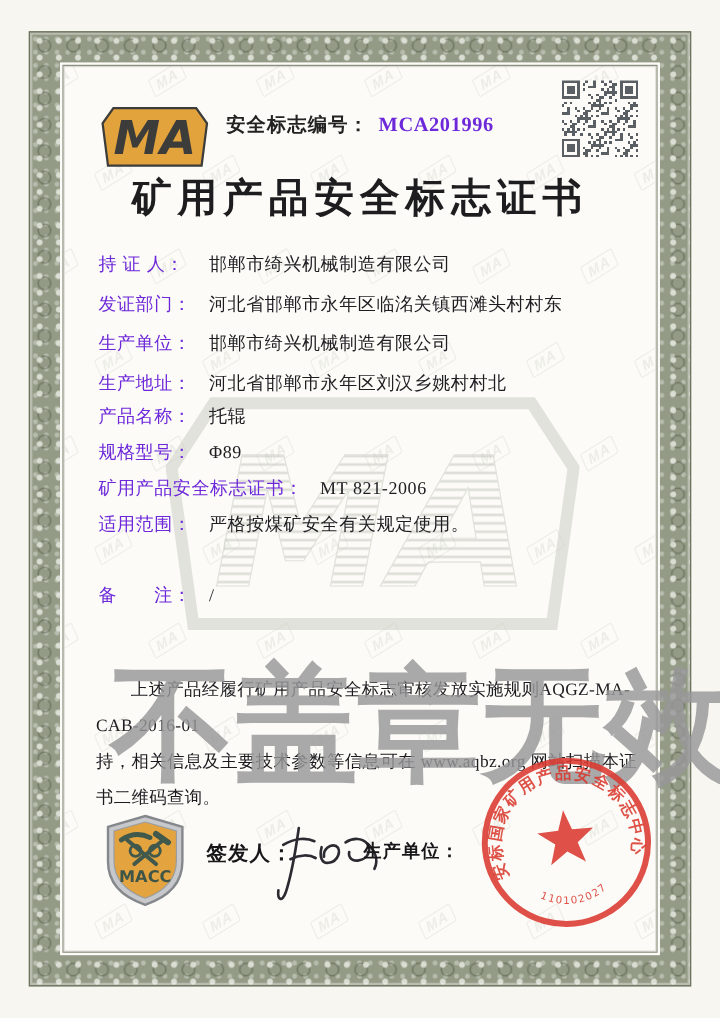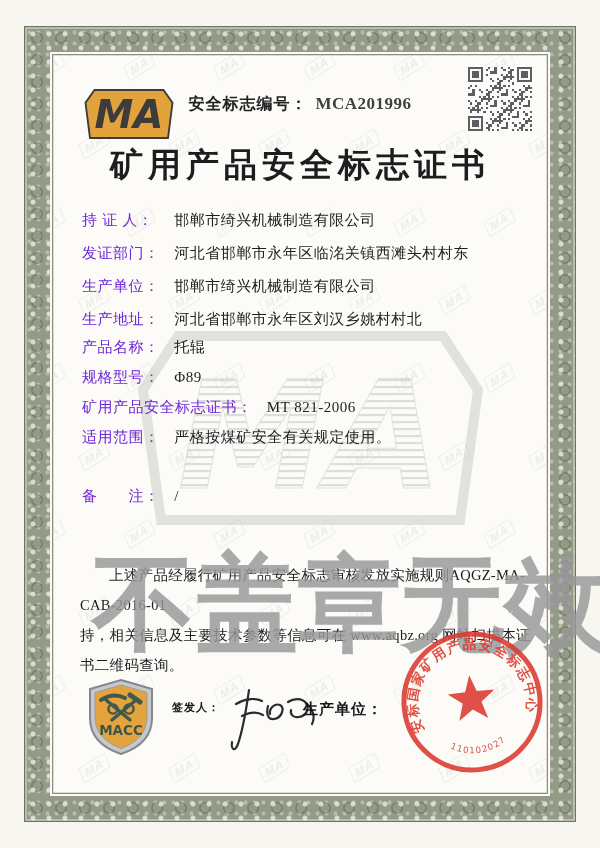--- a/index.html
+++ b/index.html
@@ -33,21 +33,21 @@
   .ma-stamp{
     position:absolute;border:1.5px solid rgba(140,146,134,.55);
     color:rgba(140,146,134,.6);font-weight:bold;font-style:italic;
     font-size:12px;line-height:14px;padding:0 4px;border-radius:2px;
     transform:rotate(-32deg) skewX(-8deg);opacity:.22;letter-spacing:1px;
   }
   
   .ma-logo{position:absolute;left:84px;top:87px;width:90px;height:54px;}
   .certno{position:absolute;left:0;top:94px;width:100%;text-align:center;white-space:nowrap;}
   .certno .lab{font-weight:bold;color:#222;font-size:16px;letter-spacing:1px;}
-  .certno .val{font-family:"Liberation Serif",serif;font-weight:bold;font-size:17px;color:#404040;margin-left:8px;}
+  .certno .val{font-family:"Liberation Serif",serif;font-weight:bold;font-size:17px;color:#6d28d9;margin-left:8px;}
   .qr{position:absolute;left:468px;top:67px;width:64px;height:64px;}
   .title{
     position:absolute;left:0;top:143px;width:100%;text-align:center;
     font-family:"Liberation Serif","DejaVu Serif",serif;
     font-weight:700;font-size:33px;letter-spacing:5px;color:#1d1d1f;
   }
   
   .row{position:absolute;left:82px;right:58px;font-size:15px;color:#17171a;white-space:nowrap;}
   .lab{font-weight:normal;letter-spacing:.5px;color:#6d28d9;}
   .lab.w{display:inline-block;width:88px;}
@@ -66,21 +66,21 @@
   
   .gray-wm{
     position:absolute;left:92px;top:545px;width:478px;height:120px;
     display:flex;justify-content:space-between;align-items:center;
     font-weight:900;font-size:103px;color:#98989a;opacity:.82;
     pointer-events:none;z-index:5;font-family:"Liberation Sans",sans-serif;
     transform:scaleY(1.02);
   }
   
   .macc{position:absolute;left:86px;top:678px;width:70px;height:78px;}
-  .signer{position:absolute;left:172px;top:700px;font-size:11px;font-weight:bold;color:#17171a;letter-spacing:1px;}
+  .signer{position:absolute;left:172px;top:700px;font-size:17px;font-weight:bold;color:#17171a;letter-spacing:1px;}
   .dept{position:absolute;left:303px;top:700px;font-size:15px;font-weight:bold;color:#17171a;letter-spacing:1px;}
   .sig{position:absolute;left:222px;top:678px;width:110px;height:78px;}
   .seal{position:absolute;left:398px;top:628px;width:148px;height:148px;z-index:6;transform:rotate(-6deg);opacity:.92;}
 </style>
 </head>
 <body>
 
 <div class="page">
   <div class="band"></div>
   <div class="content"></div>

